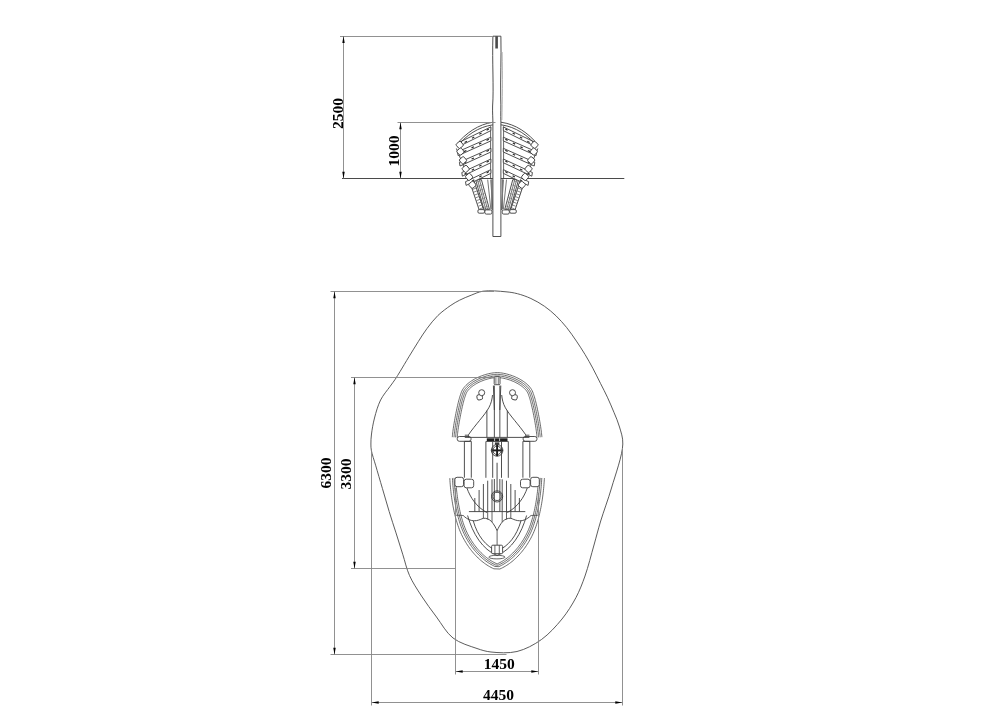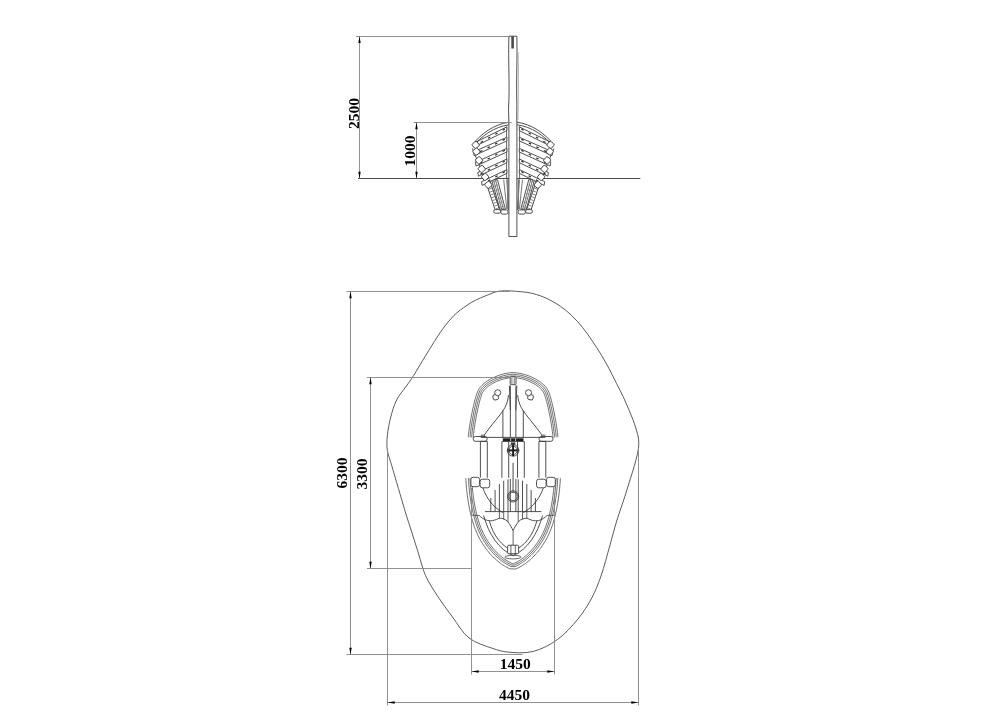--- a/index.html
+++ b/index.html
@@ -1,16 +1,16 @@
 <!DOCTYPE html>
 <html><head>
 <meta charset="utf-8">
 <style>
 html,body{margin:0;padding:0;background:#fff;}
-#page{width:927px;height:724px;position:relative;background:#0ea5e9;overflow:hidden;margin-left:16px;}
+#page{width:927px;height:724px;position:relative;background:#0ea5e9;overflow:hidden;}
 text{font-family:"Liberation Serif",serif;font-weight:bold;fill:#000;}
 </style>
 </head>
 <body>
 <div id="page">
 <svg width="1000" height="724" viewBox="0 0 1000 724">
 <rect x="0" y="0" width="1000" height="724" fill="#ffffff"></rect>
 
 <g fill="none" stroke="#3c3c3c" stroke-width="0.9">
 

